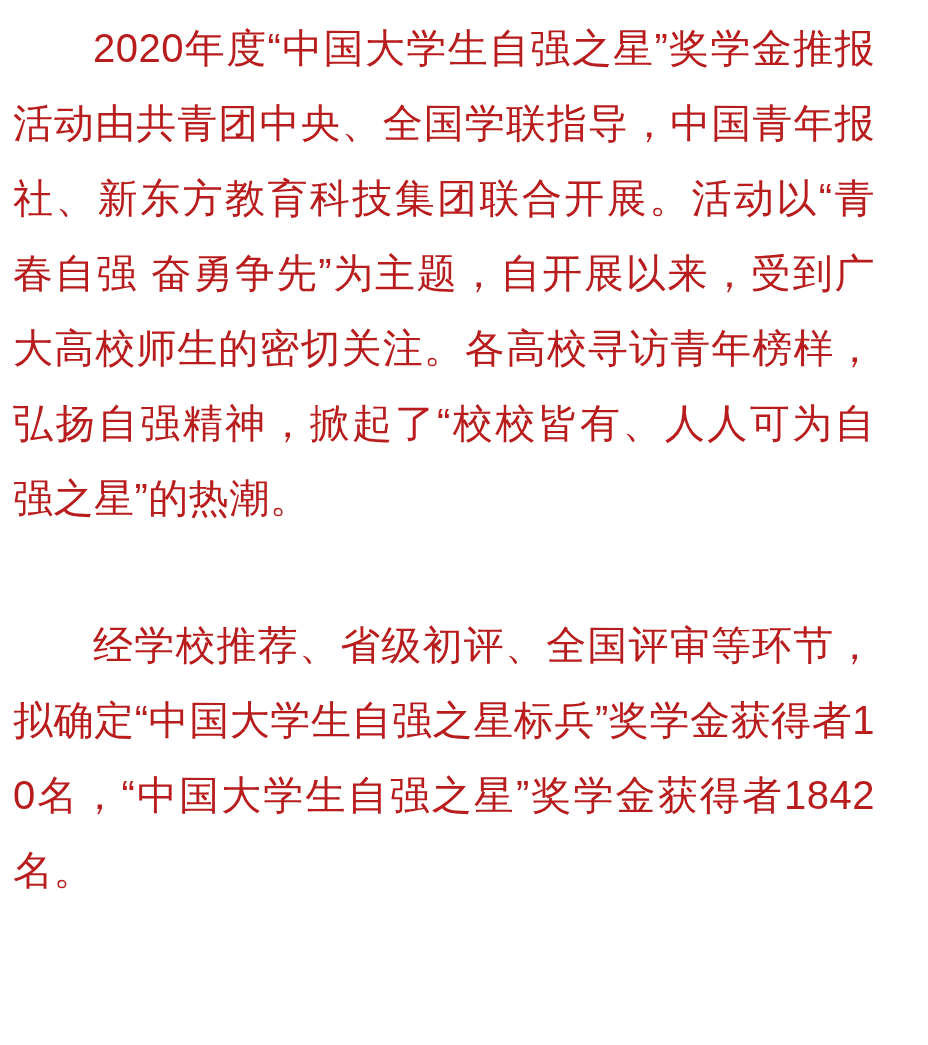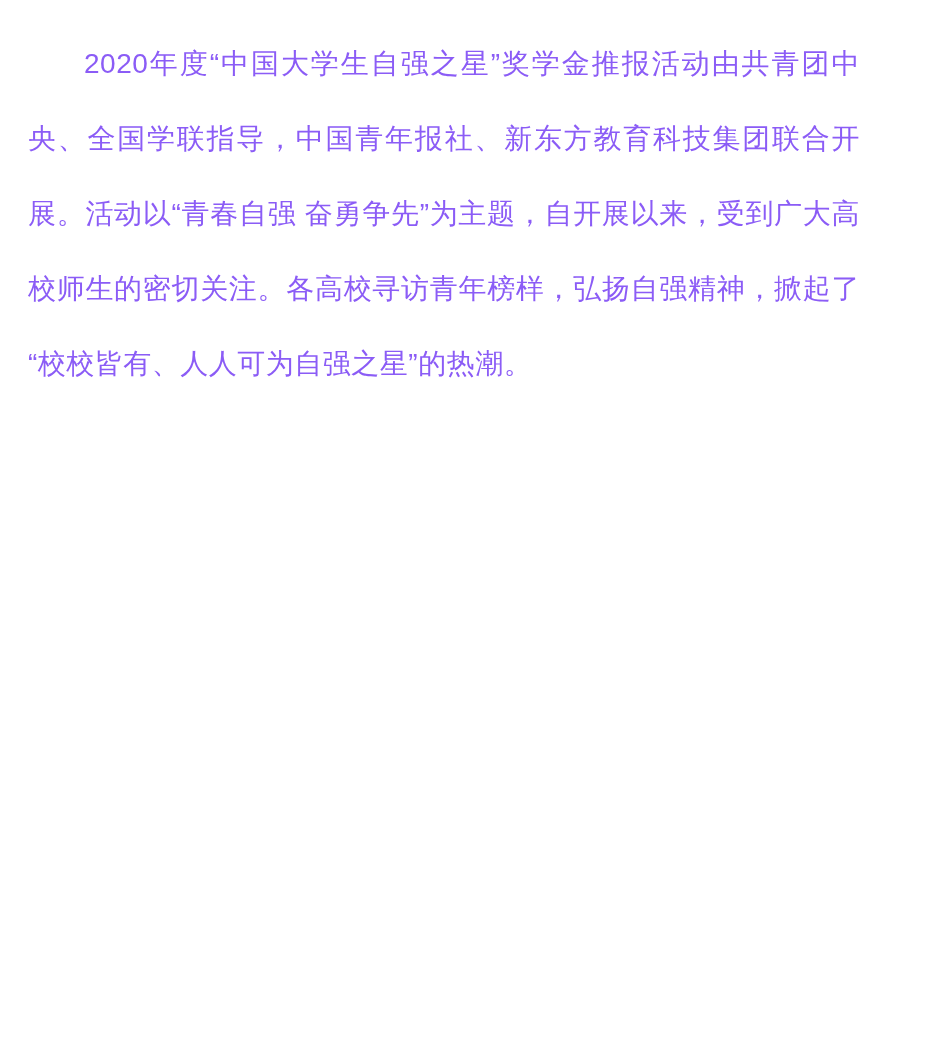--- a/index.html
+++ b/index.html
@@ -19,34 +19,35 @@
     height: 1045px;
     background: #ffffff;
     box-sizing: border-box;
     padding: 10px 52px 0 12px;
   }
   .article {
     width: 100%;
     box-sizing: border-box;
   }
   .para {
-    margin: 16px;
-    color: #8b5cf6;
-    font-size: 28px;
+    margin: 1px;
+    color: #b91c1c;
+    font-size: 40px;
     line-height: 75px;
     letter-spacing: 0.5px;
     text-align: justify;
     text-justify: inter-ideograph;
     text-indent: 2em;
     word-break: break-all;
   }
   .para + .para {
     margin-top: 72px;
   }
 </style>
 </head>
 <body>
 
 <div class="page">
   <article class="article">
     <p class="para">2020年度“中国大学生自强之星”奖学金推报活动由共青团中央、全国学联指导，中国青年报社、新东方教育科技集团联合开展。活动以“青春自强 奋勇争先”为主题，自开展以来，受到广大高校师生的密切关注。各高校寻访青年榜样，弘扬自强精神，掀起了“校校皆有、人人可为自强之星”的热潮。</p>
+    <p class="para">经学校推荐、省级初评、全国评审等环节，拟确定“中国大学生自强之星标兵”奖学金获得者10名，“中国大学生自强之星”奖学金获得者1842名。</p>
   </article>
 </div>
 
 </body></html>

